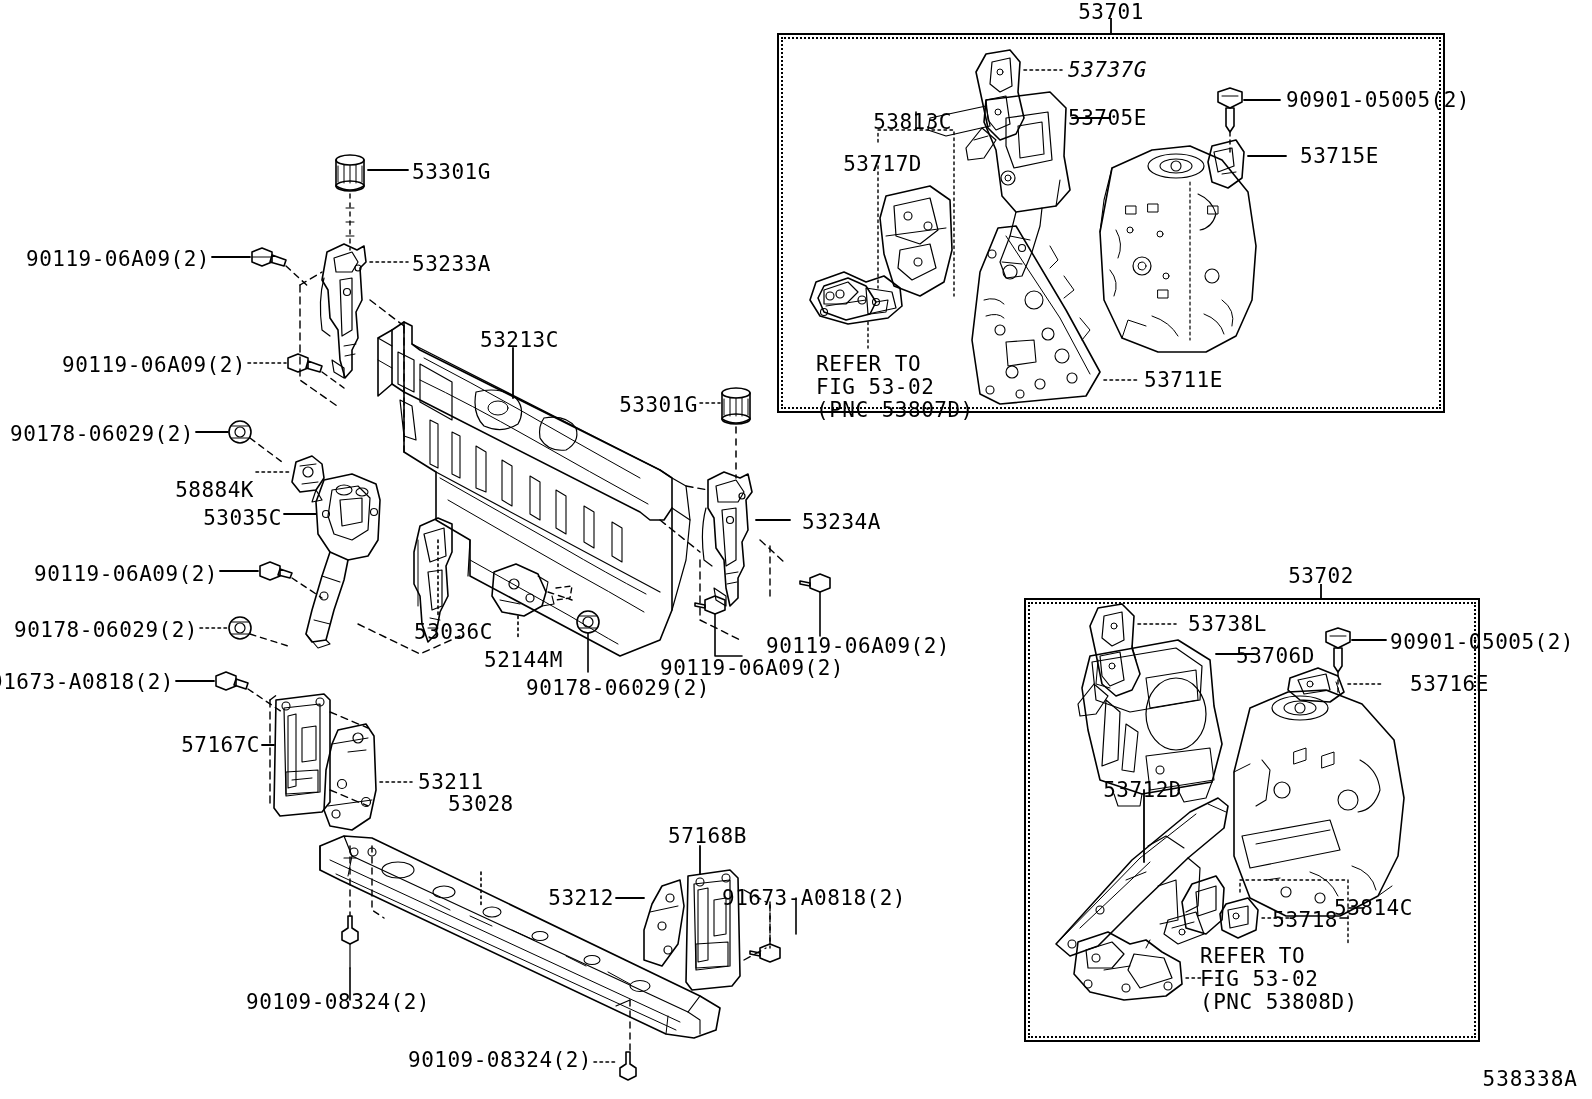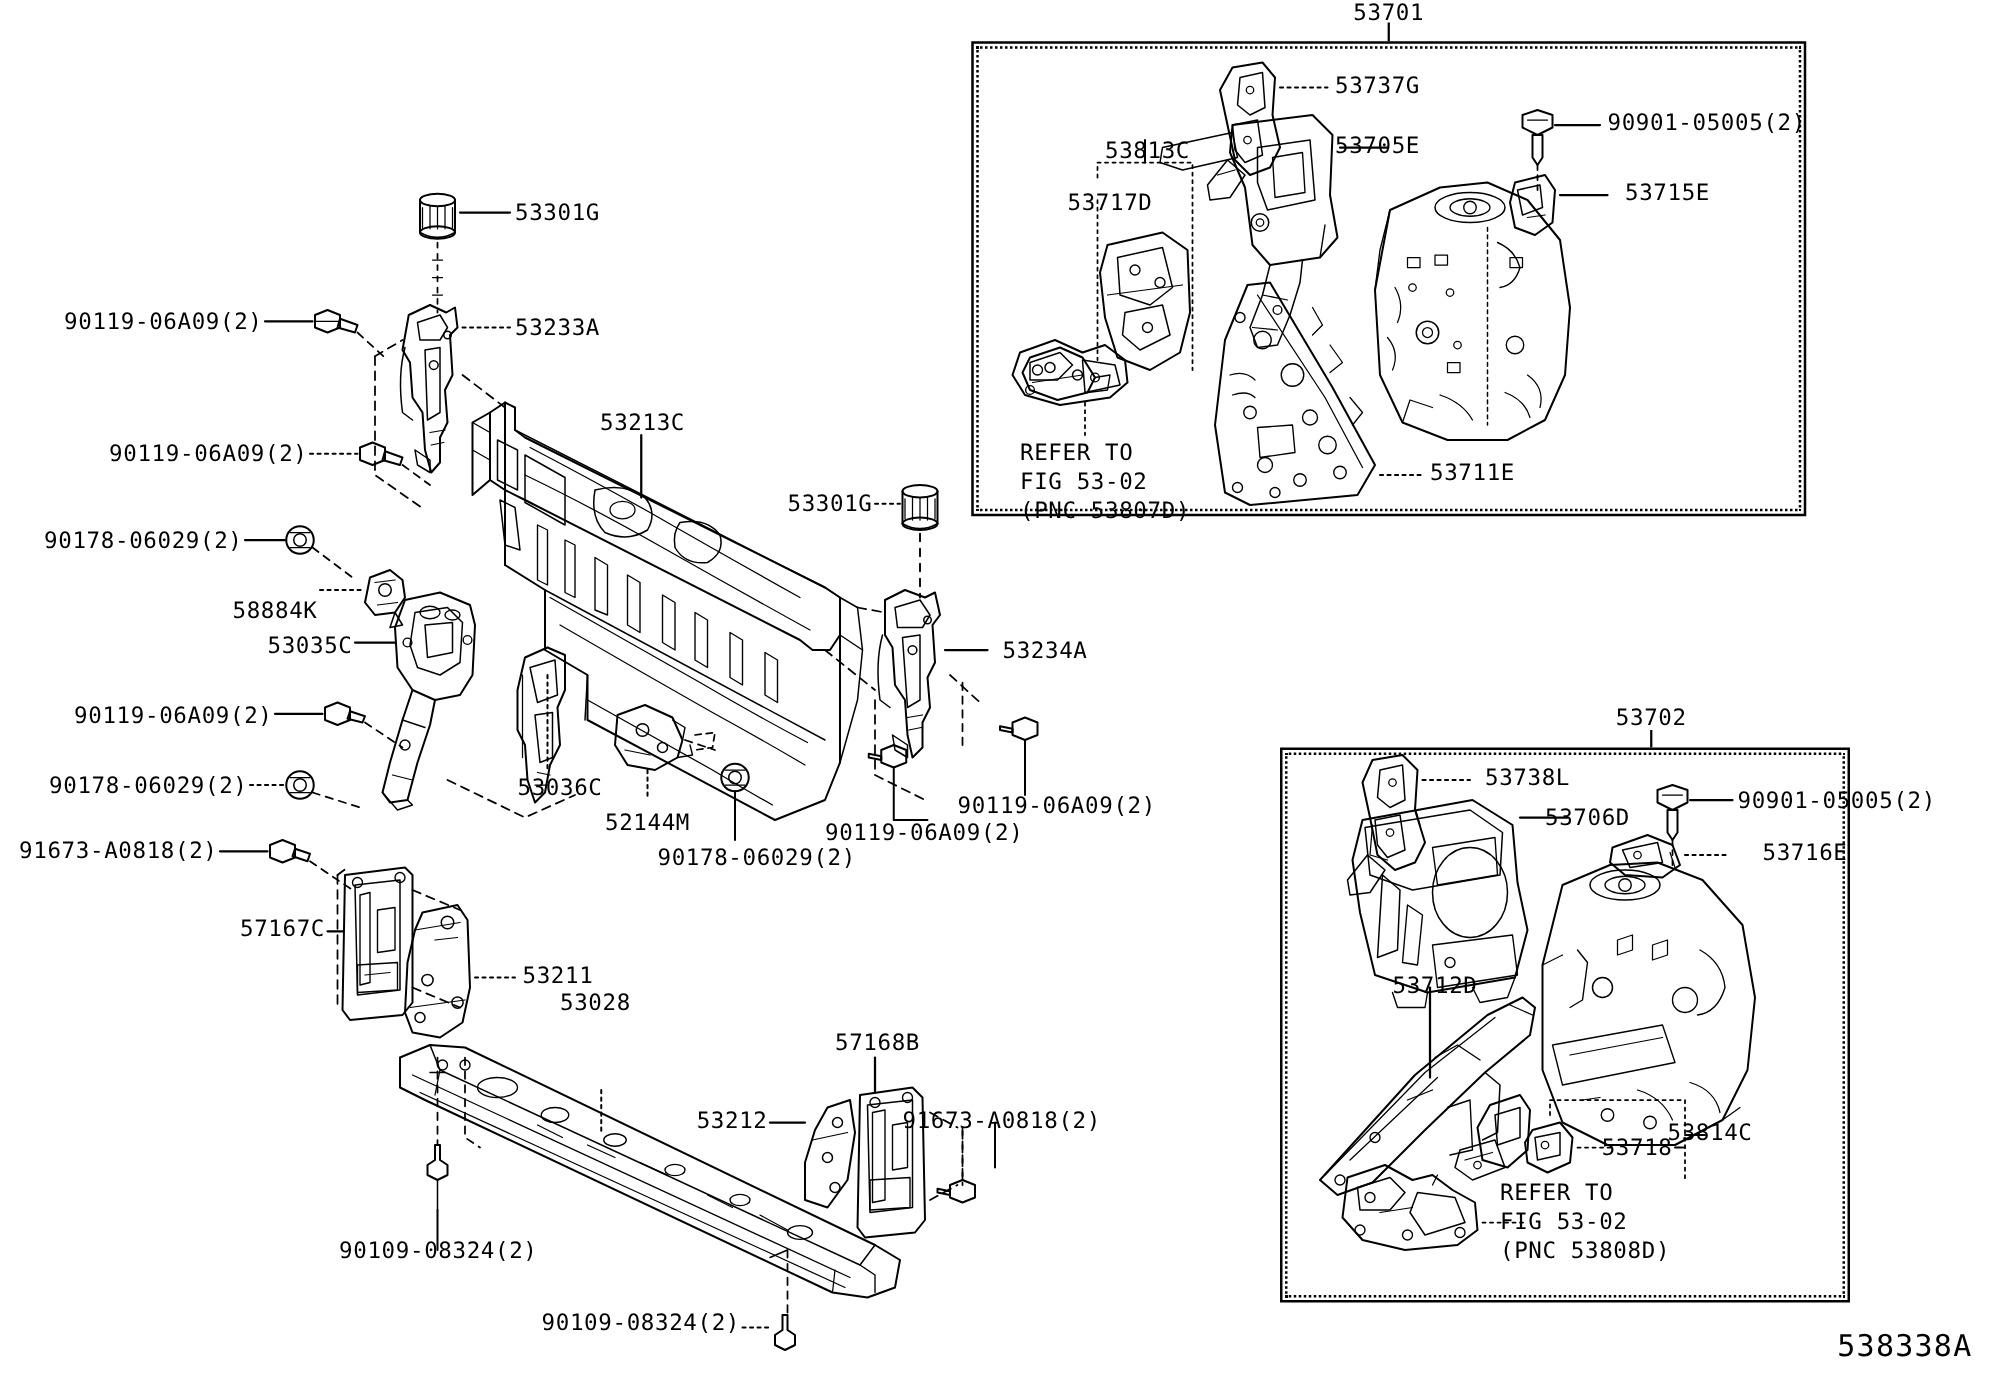--- a/index.html
+++ b/index.html
@@ -7,32 +7,32 @@
     width:1592px;height:1099px;position:relative;overflow:hidden;
     font-family:"DejaVu Sans Mono","Liberation Mono",monospace;
     color:#000;
   }
   #stage{position:absolute;left:0;top:0;width:1592px;height:1099px;}
   svg.art{position:absolute;left:0;top:0;width:1592px;height:1099px;pointer-events:none;}
 
   .lbl{
     position:absolute;
     font-family:"DejaVu Sans Mono","Liberation Mono",monospace;
-    font-size:18px;
+    font-size:21px;
     letter-spacing:0.5px;
     white-space:nowrap;
     line-height:1.18;
     color:#000;
   }
   .lbl.right{transform:translateX(-100%);}
   .lbl.center{transform:translateX(-50%);}
   .figid{
     position:absolute;right:14px;bottom:8px;
     font-family:"DejaVu Sans Mono","Liberation Mono",monospace;
-    font-size:24px;letter-spacing:1px;
+    font-size:21px;letter-spacing:1px;
   }
   .panel{position:absolute;box-sizing:border-box;}
   .panel .outer{position:absolute;inset:0;border:2.5px solid #000;}
   .panel .inner{position:absolute;left:4px;top:4px;right:4px;bottom:4px;
                 border:2px dotted #000;}
 </style>
 </head>
 <body>
 
 <div id="stage">
@@ -635,21 +635,21 @@
   <div class="lbl right" style="left:260px;top:733px;">57167C</div>
   <div class="lbl" style="left:418px;top:770px;">53211</div>
   <div class="lbl" style="left:448px;top:792px;">53028</div>
   <div class="lbl" style="left:668px;top:824px;">57168B</div>
   <div class="lbl right" style="left:614px;top:886px;">53212</div>
   <div class="lbl" style="left:722px;top:886px;">91673-A0818(2)</div>
   <div class="lbl right" style="left:430px;top:990px;">90109-08324(2)</div>
   <div class="lbl right" style="left:592px;top:1048px;">90109-08324(2)</div>
 
   <div class="lbl center" style="left:1111px;top:0px;">53701</div>
-  <div class="lbl" style="left:1068px;top:58px;">53737G</div>
+  <div class="lbl" style="left:1068px;top:58px;font-style:italic;">53737G</div>
   <div class="lbl" style="left:1068px;top:106px;">53705E</div>
   <div class="lbl right" style="left:952px;top:110px;">53813C</div>
   <div class="lbl right" style="left:922px;top:152px;">53717D</div>
   <div class="lbl" style="left:1286px;top:88px;">90901-05005(2)</div>
   <div class="lbl" style="left:1300px;top:144px;">53715E</div>
   <div class="lbl" style="left:1144px;top:368px;">53711E</div>
   <div class="lbl" style="left:816px;top:352px;">REFER TO</div>
   <div class="lbl" style="left:816px;top:375px;">FIG 53-02</div>
   <div class="lbl" style="left:816px;top:398px;">(PNC 53807D)</div>
 

